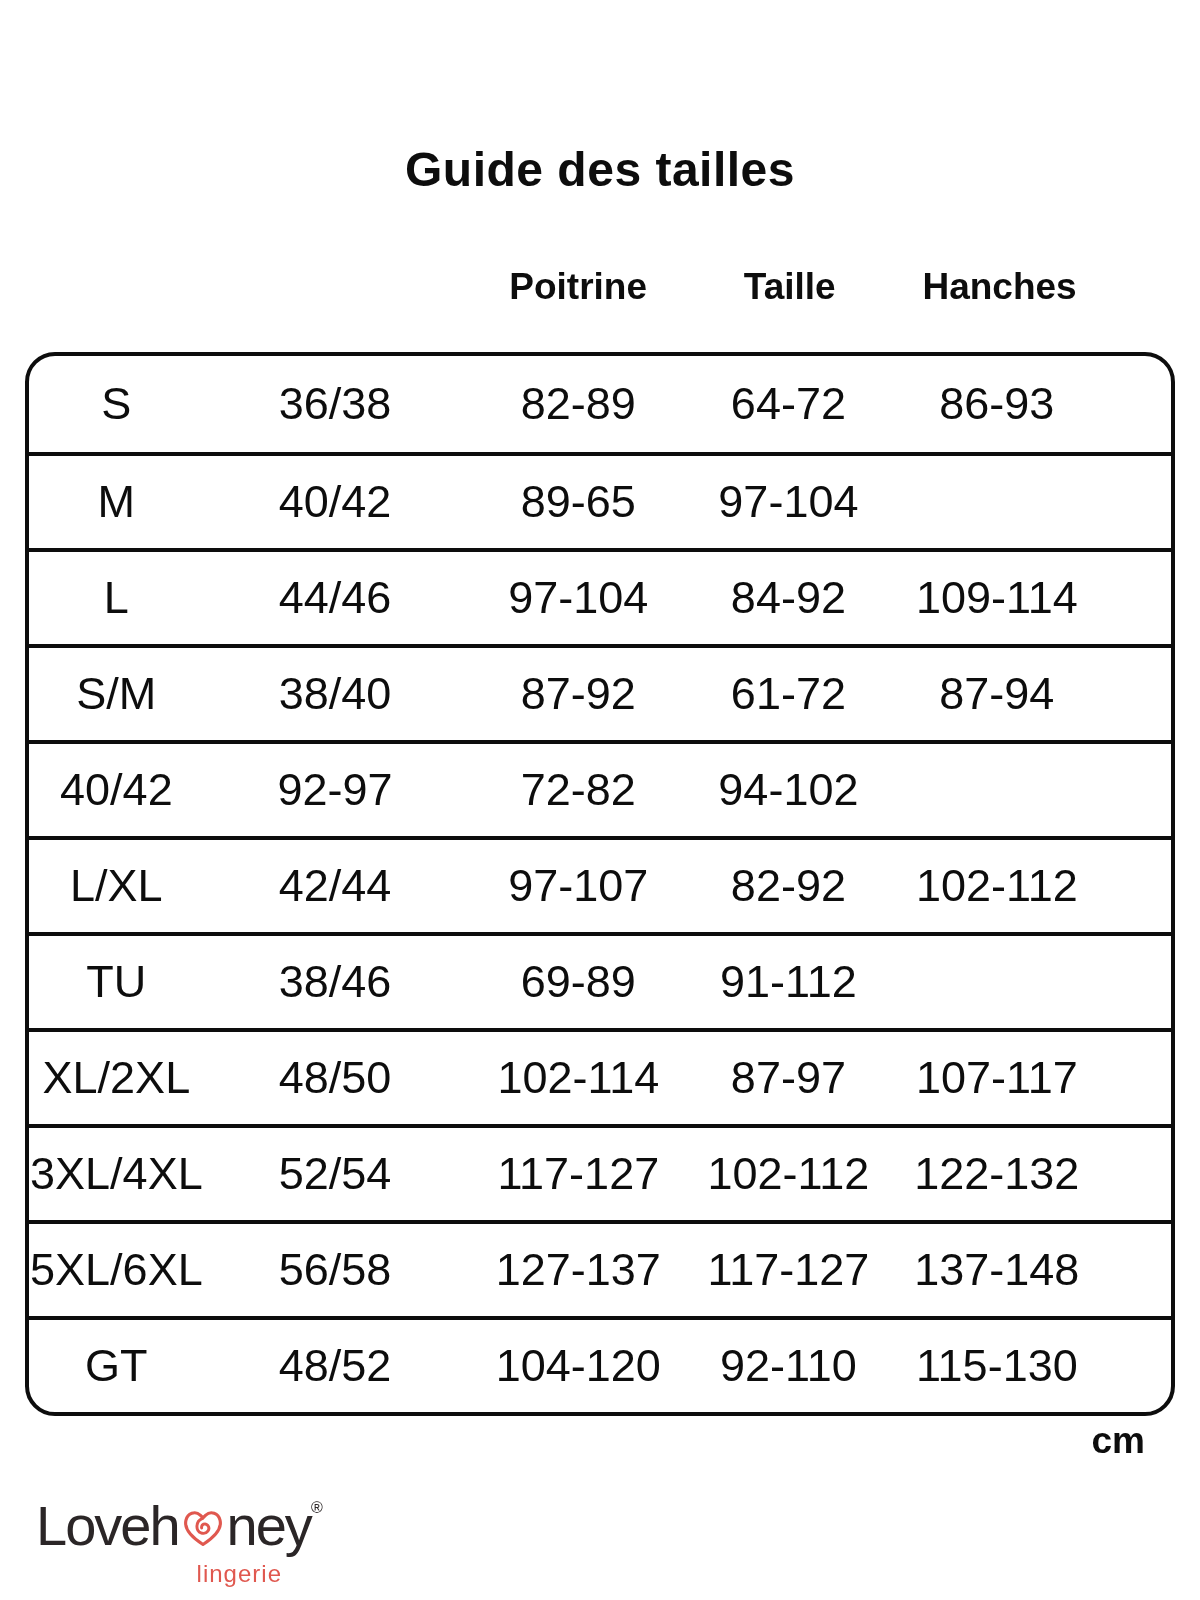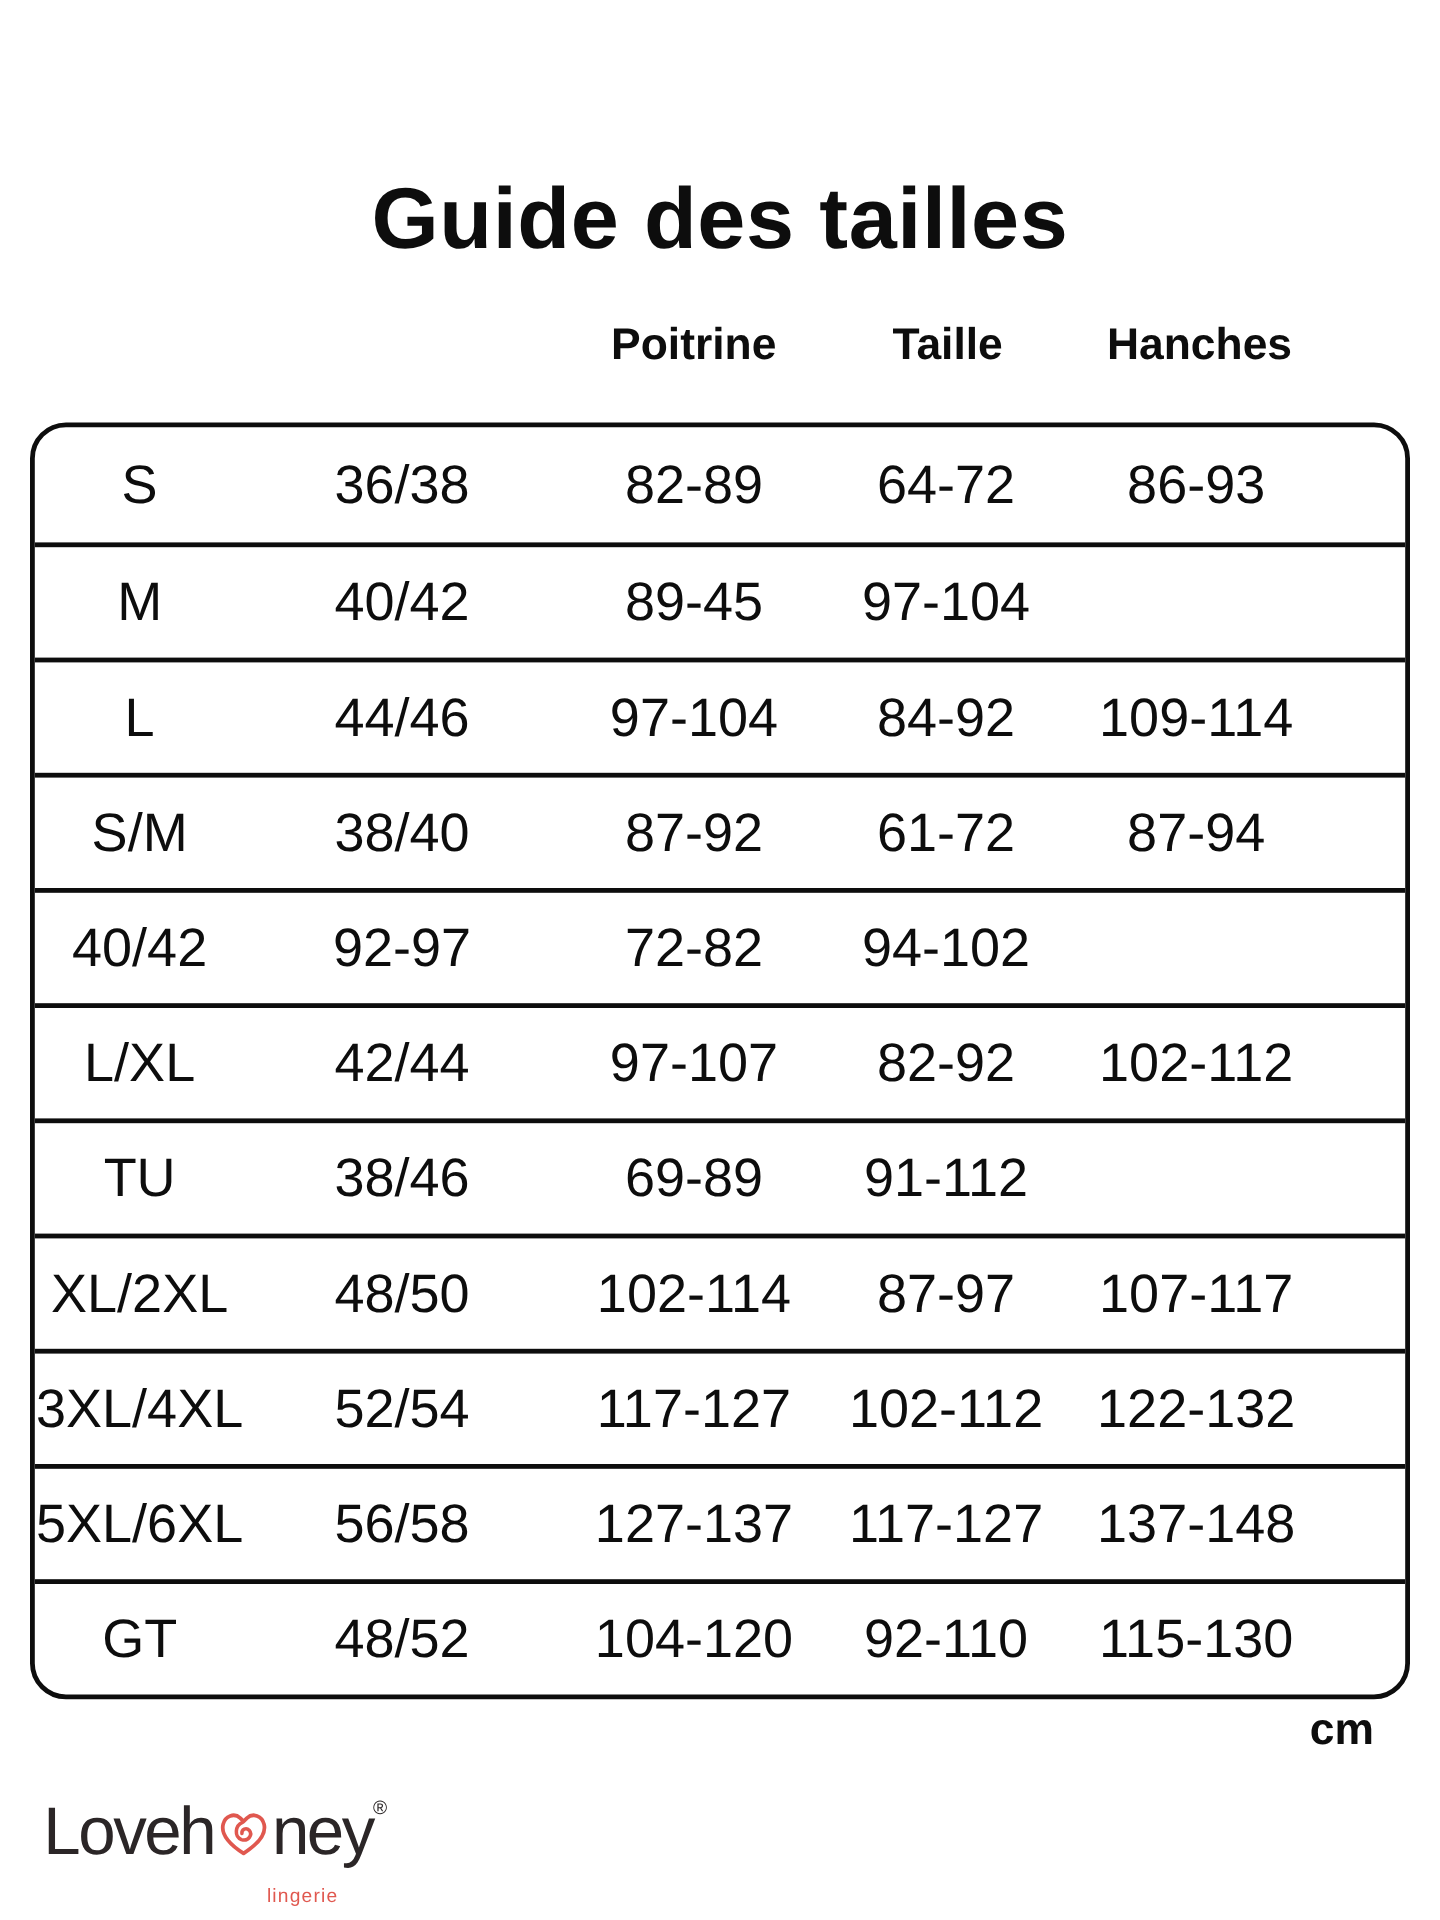--- a/index.html
+++ b/index.html
@@ -14,21 +14,21 @@
     background: var(--bg);
     font-family: "Liberation Sans", sans-serif;
     color: var(--ink);
     overflow: hidden;
   }
   .canvas { position: relative; width: 1200px; height: 1600px; background: var(--bg); }
 
   .page-title {
     position: absolute; top: 142px; left: 0; width: 1200px;
     text-align: center;
-    font-size: 72px; font-weight: bold; letter-spacing: 0.5px;
+    font-size: 48px; font-weight: bold; letter-spacing: 0.5px;
     color: var(--ink);
   }
 
   .grid-cols {
     display: grid;
     grid-template-columns: 15.3% 23% 19.6% 17.2% 19.3% 5.6%;
   }
 
   .header-row {
     position: absolute; top: 262px; left: 25px; width: 1150px; height: 50px;
@@ -67,22 +67,22 @@
     color: var(--brand-ink);
     line-height: 1;
   }
   .heart-icon { display: inline-block; transform: translateY(5px); margin: 0 1px; }
   .registered-mark {
     font-size: 16px; letter-spacing: 0;
     align-self: flex-start; transform: translateY(2px);
     color: var(--brand-ink);
   }
   .brand-tagline {
-    text-align: right; padding-right: 34px; margin-top: 18px;
-    font-size: 16px; letter-spacing: 1px;
+    text-align: right; padding-right: 34px; margin-top: 6px;
+    font-size: 24px; letter-spacing: 1px;
     color: var(--accent);
   }
 </style>
 </head>
 <body>
 
 <div class="canvas">
 
   <h1 class="page-title">Guide des tailles</h1>
 
@@ -96,21 +96,21 @@
       <div class="table-row grid-cols">
       <div class="cell">S</div>
       <div class="cell">36/38</div>
       <div class="cell">82-89</div>
       <div class="cell">64-72</div>
       <div class="cell">86-93</div>
     </div>
       <div class="table-row grid-cols">
       <div class="cell">M</div>
       <div class="cell">40/42</div>
-      <div class="cell">89-45</div>
+      <div class="cell">89-65</div>
       <div class="cell">97-104</div>
     </div>
       <div class="table-row grid-cols">
       <div class="cell">L</div>
       <div class="cell">44/46</div>
       <div class="cell">97-104</div>
       <div class="cell">84-92</div>
       <div class="cell">109-114</div>
     </div>
       <div class="table-row grid-cols">

